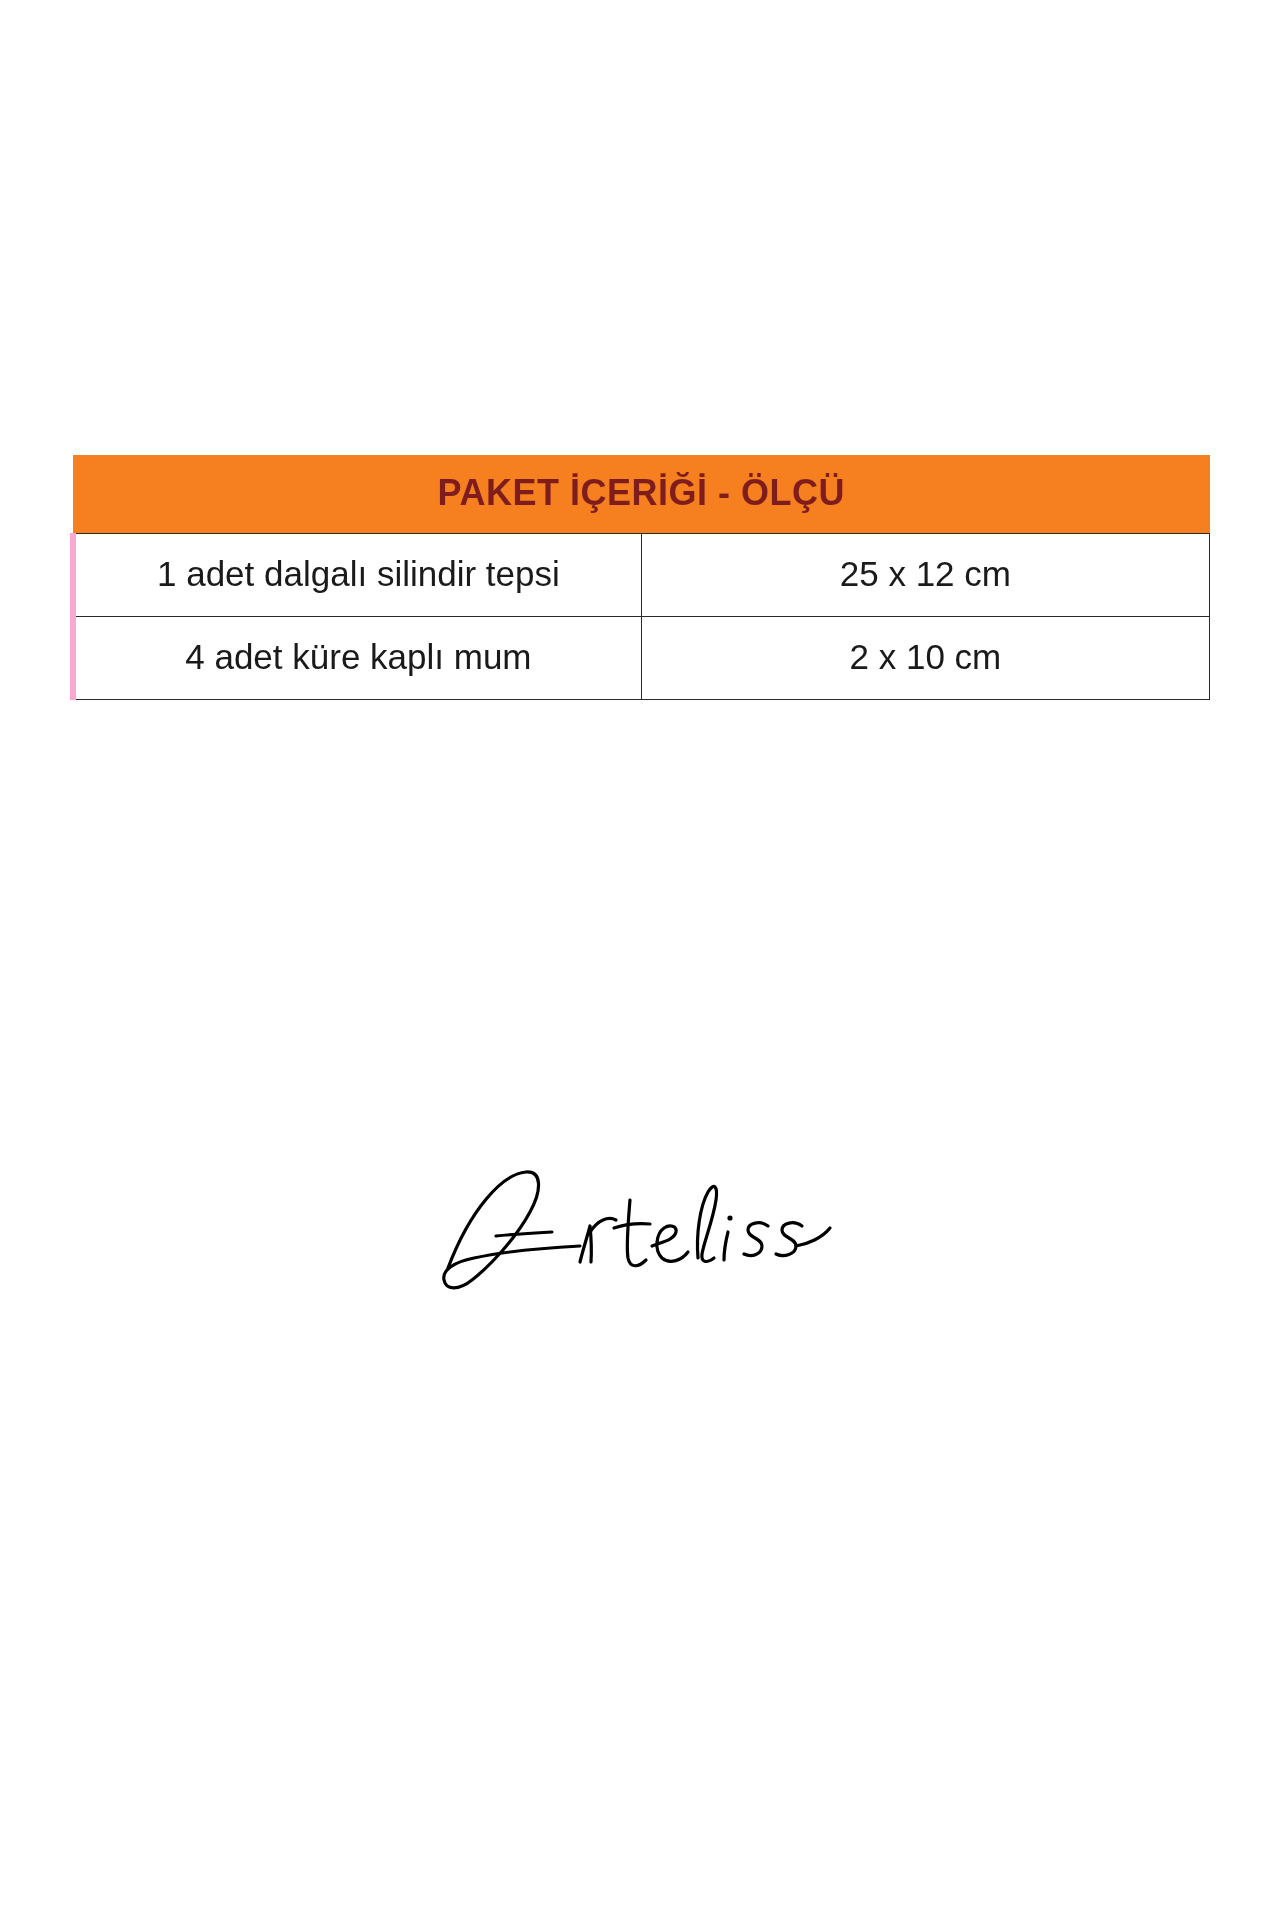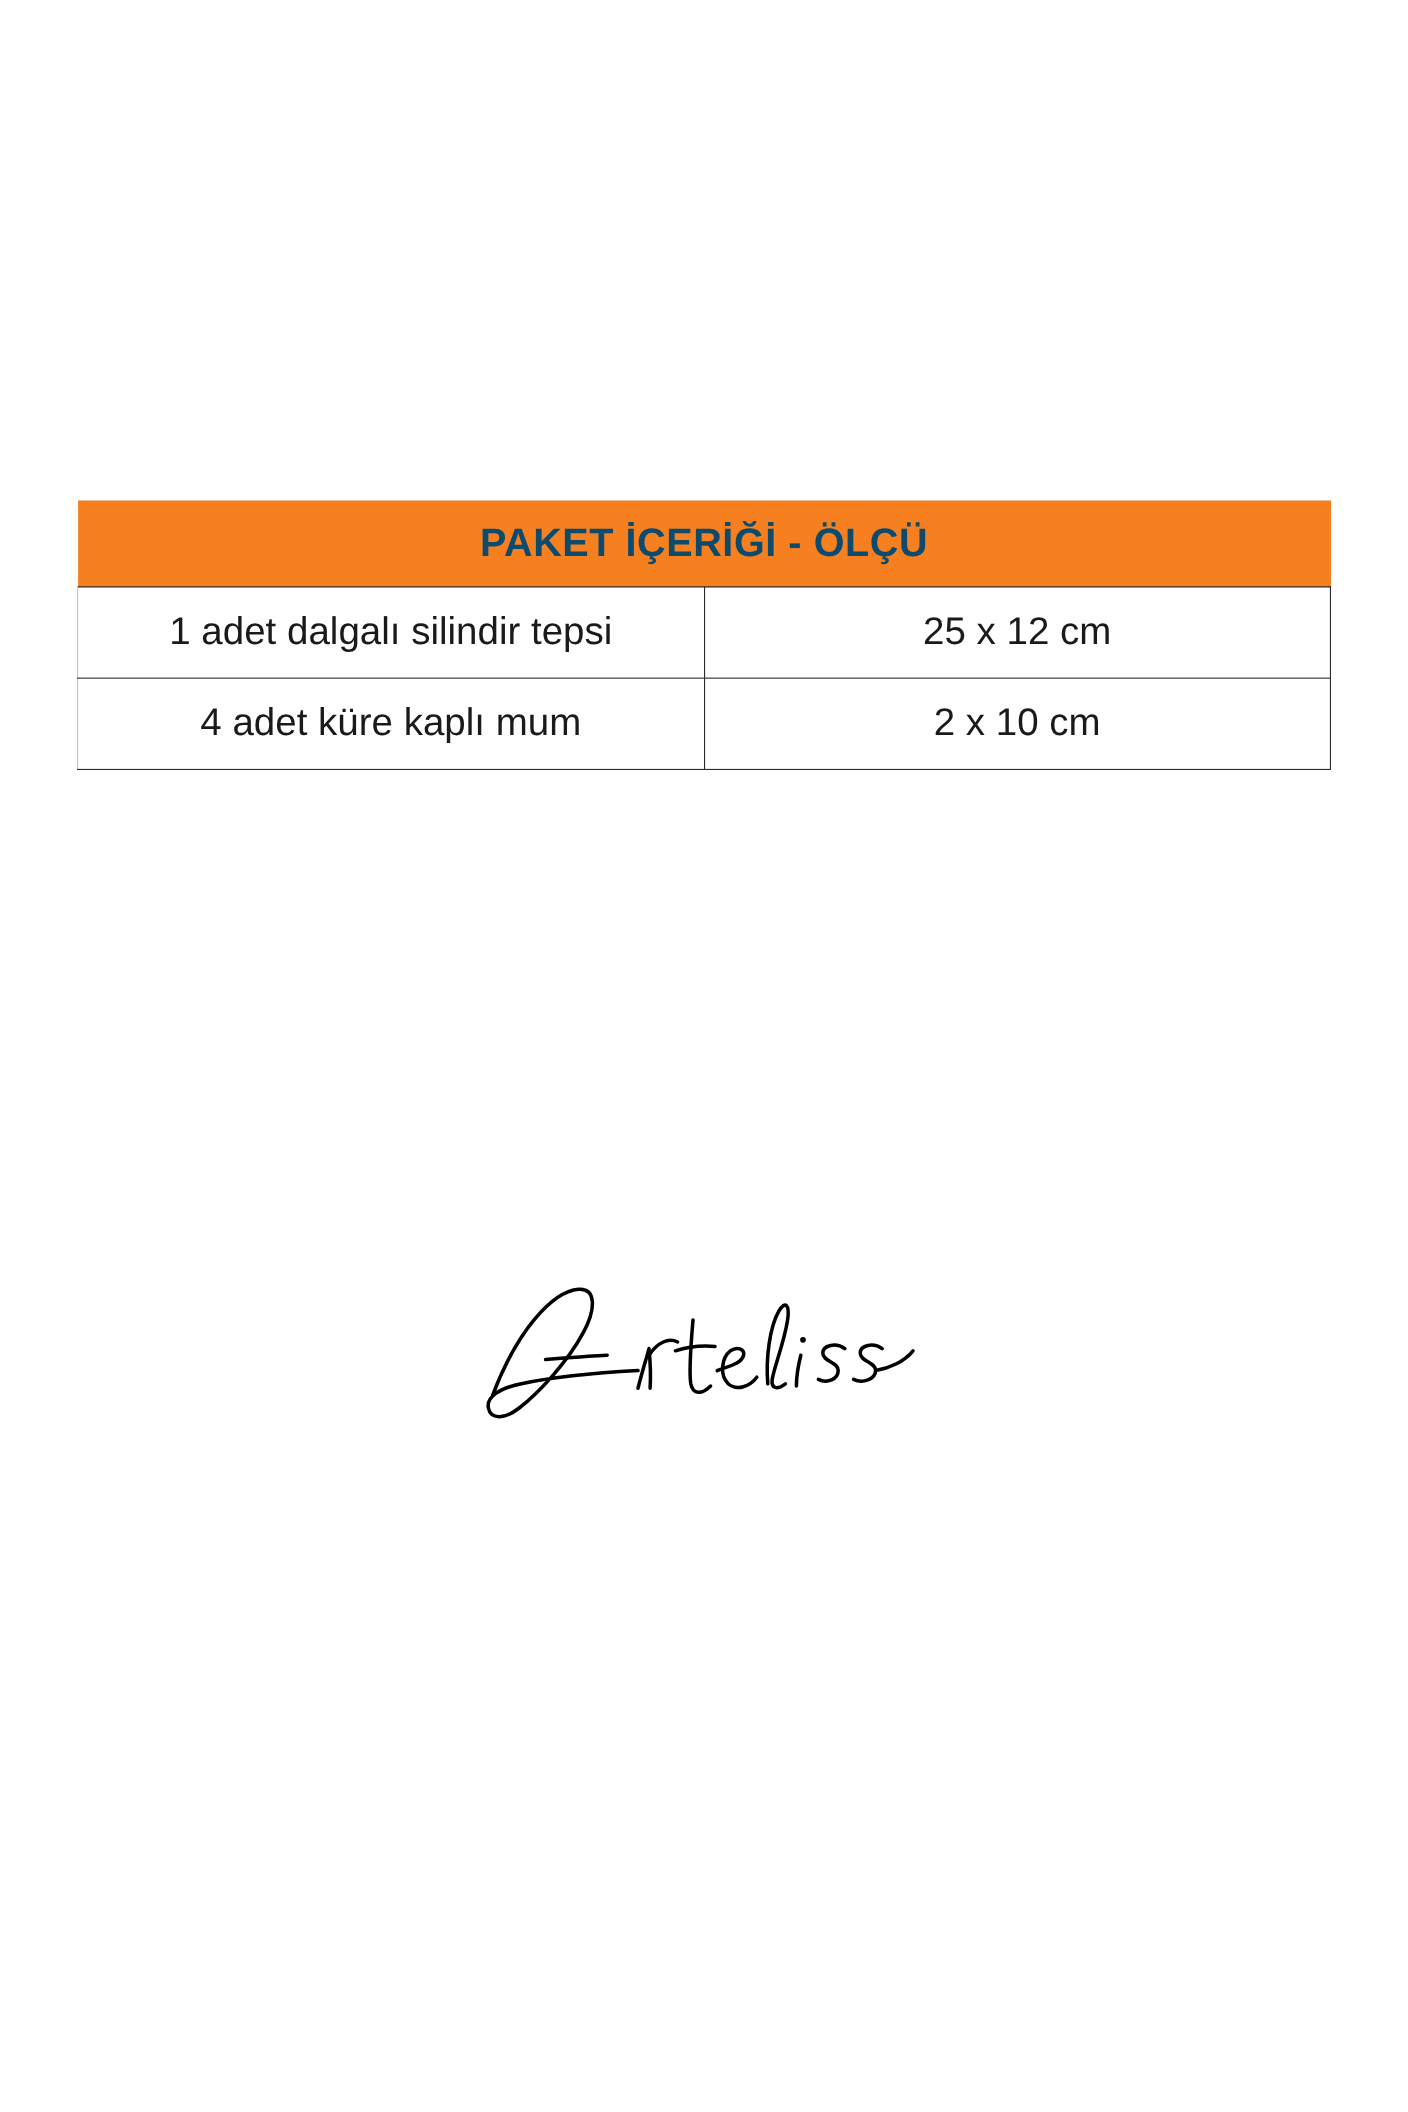--- a/index.html
+++ b/index.html
@@ -26,41 +26,41 @@
     position: absolute;
     left: 70px;
     top: 455px;
     width: 1140px;
     border-collapse: collapse;
     table-layout: fixed;
   }
 
   .package-table .header-cell {
     background: #f6801f;
-    color: #0c4a6e;
+    color: #7f1d1d;
     font-size: 36px;
     font-weight: bold;
     text-align: center;
     letter-spacing: 0.5px;
     padding: 17px 0 19px 0;
     border: none;
   }
 
   .package-table td {
     border: 1px solid #2b2b2b;
     font-size: 35px;
     color: #1a1a1a;
     text-align: center;
     padding: 20px 0 22px 0;
     font-weight: 400;
   }
 
   .package-table td.item-cell {
     width: 730px;
-    border-left: 1px solid #f9a8d4;
+    border-left: 6px solid #f9a8d4;
     margin-top: 25px;
   }
 
   .package-table td.size-cell {
     width: 410px;
     border-right: 1px solid #2b2b2b;
   }
 
   .package-table tr:last-child td {
     border-bottom: 1px solid #2b2b2b;

